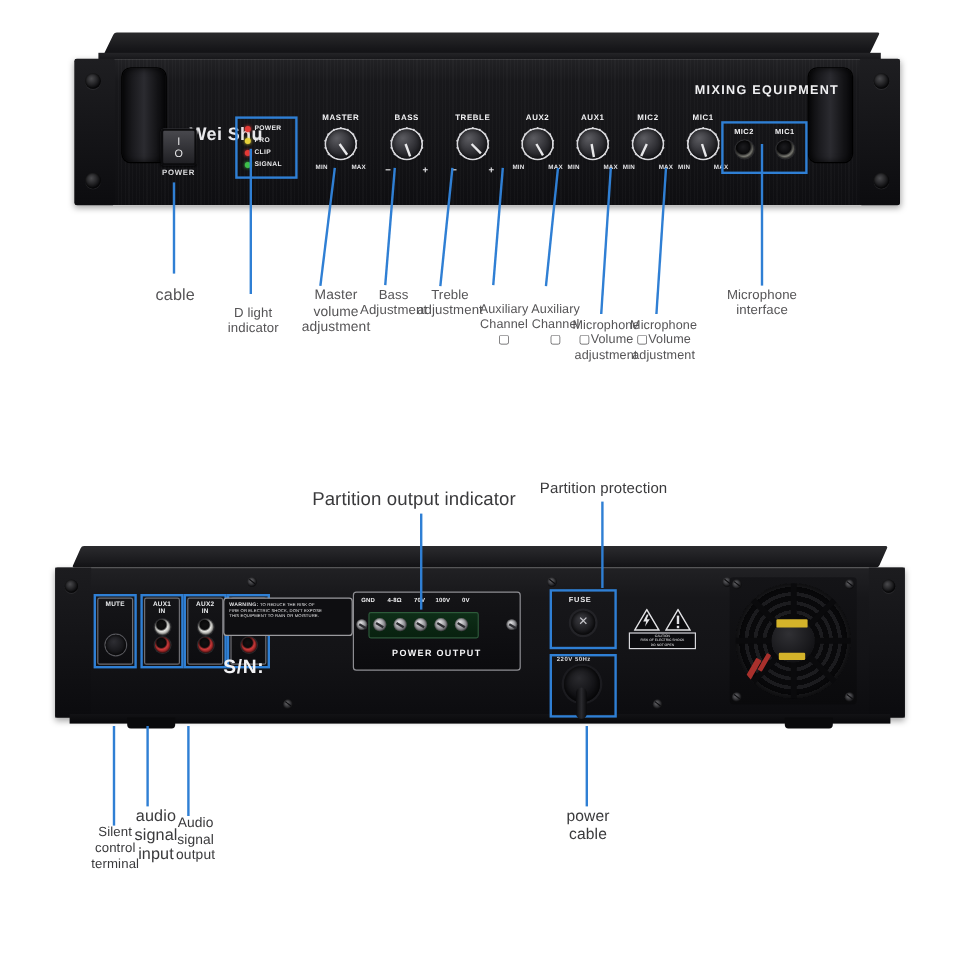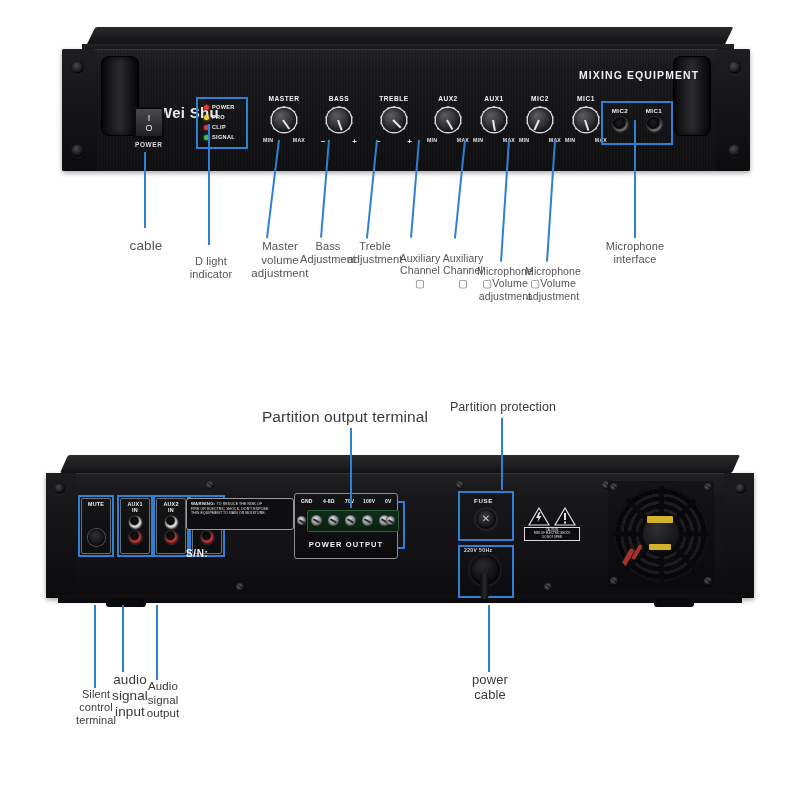--- a/index.html
+++ b/index.html
@@ -188,21 +188,21 @@
     box-shadow: 0 0 0 1px #55555a, inset 0 0 3px #000;
     position:relative;
   }
   .warning-box{
     position:absolute; border:1px solid #9a9a9e; border-radius:3px;
     background:#0e0e11; padding:3px 4px;
   }
   .warn-line{ color:#e4e4e6; font-size:3.5px; line-height:4.6px; letter-spacing:.1px; }
   .warn-line b{ font-size:4.3px; letter-spacing:.3px; }
   .sn-text{
-    position:absolute; color:#f2f2f4; font-size:10px; font-weight:700; letter-spacing:.6px;
+    position:absolute; color:#f2f2f4; font-size:16px; font-weight:700; letter-spacing:.6px;
   }
   .power-out-box{
     position:absolute; border:1.5px solid #8d8d92; border-radius:3px;
     background: linear-gradient(180deg,#141417,#0b0b0e);
   }
   .po-labels{ position:relative; height:9px; }
   .po-labels span{ position:absolute; color:#f0f0f2; font-size:5px; font-weight:700; letter-spacing:.1px; }
   .po-terminal{
     position:absolute; background: linear-gradient(180deg,#0e2e18,#08210f);
     border:1px solid #2c5c3a; border-radius:2px;
@@ -528,21 +528,21 @@
       <div class="lbl" style="left: 299px; top: 240px; width: 58px; font-size: 11px;">Bass<br>Adjustment</div>
       <div class="lbl" style="left: 346px; top: 240px; width: 58px; font-size: 11px;">Treble<br>adjustment</div>
       <div class="lbl" style="left: 394px; top: 252px; width: 52px; font-size: 10.5px;">Auxiliary<br>Channel ▢</div>
       <div class="lbl" style="left: 437px; top: 252px; width: 52px; font-size: 10.5px;">Auxiliary<br>Channel ▢</div>
       <div class="lbl" style="left: 474px; top: 265px; width: 62px; font-size: 10.5px;">Microphone<br>▢Volume<br>adjustment</div>
       <div class="lbl" style="left: 522px; top: 265px; width: 62px; font-size: 10.5px;">Microphone<br>▢Volume<br>adjustment</div>
       <div class="lbl" style="left: 600px; top: 240px; width: 70px; font-size: 11px;">Microphone<br>interface</div>
     </div>
 
   <div id="rear-top-labels">
-      <div class="lbl dark" style="left: 245px; top: 408px; width: 200px; font-size: 15.5px;">Partition output terminal</div>
+      <div class="lbl dark" style="left: 245px; top: 408px; width: 200px; font-size: 15.5px;">Partition output indicator</div>
       <div class="lbl dark" style="left: 438px; top: 400px; width: 130px; font-size: 12.5px;">Partition protection</div>
     </div>
 
   <div id="rear-unit">
     <div class="rear-top"></div>
     <div class="rear-face"></div>
     <div class="rear-ear" style="left:0;"></div>
     <div class="rear-ear" style="right:0;"></div>
     <div class="ear-hole" style="left:8px; top:28px; width:11px; height:11px;"></div>
     <div class="ear-hole" style="right:8px; top:28px; width:11px; height:11px;"></div>
@@ -588,21 +588,21 @@
         <b>WARNING:</b>
         <span>TO REDUCE THE RISK OF</span>
       </div>
       <div class="warn-line">FIRE OR ELECTRIC SHOCK, DON'T EXPOSE</div>
       <div class="warn-line">THIS EQUIPMENT TO RAIN OR MOISTURE.</div>
     </div>
 
     <div class="sn-text" style="left:140px; top:93px;">S/N:</div>
 
     <div class="bluebox" style="left:253px; top:46px; width:106px; height:48px;"></div>
-    <div class="power-out-box" style="left:248px; top:38px; width:104px; height:66px;">
+    <div class="power-out-box" style="left:248px; top:38px; width:140px; height:66px;">
       <div class="po-labels" id="po-labels" style="margin:4px 6px 0;">
           <span style="left: 0px;">GND</span>
           <span style="left: 22px;">4-8Ω</span>
           <span style="left: 44px;">70V</span>
           <span style="left: 62px;">100V</span>
           <span style="left: 84px;">0V</span>
         </div>
       <div class="po-terminal" style="left:12px; top:16px; width:92px; height:22px;"></div>
       <div id="po-screws">
           <div class="po-screw" style="left: 16px; top: 21px;"></div>

